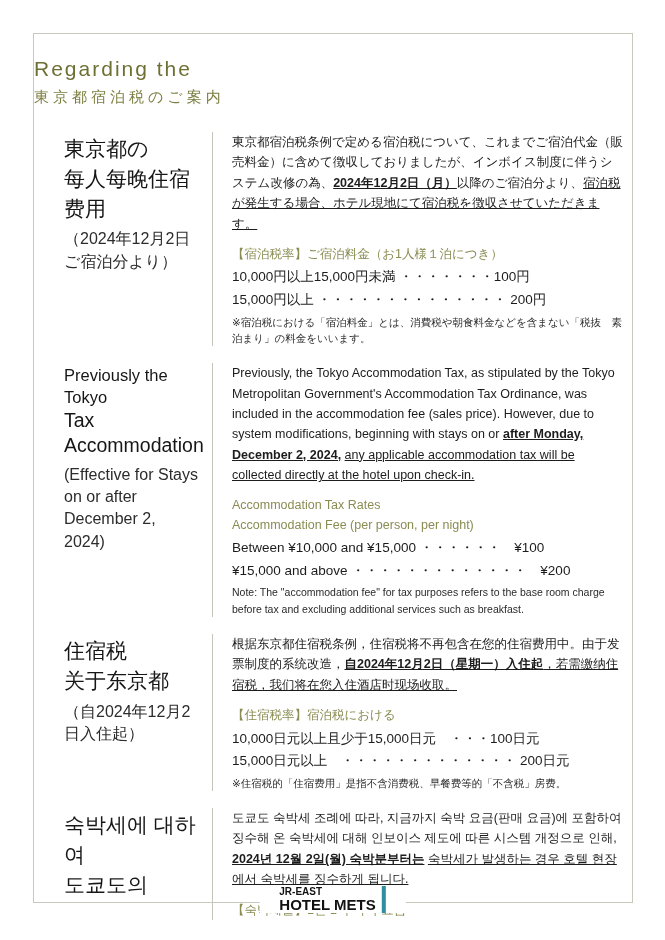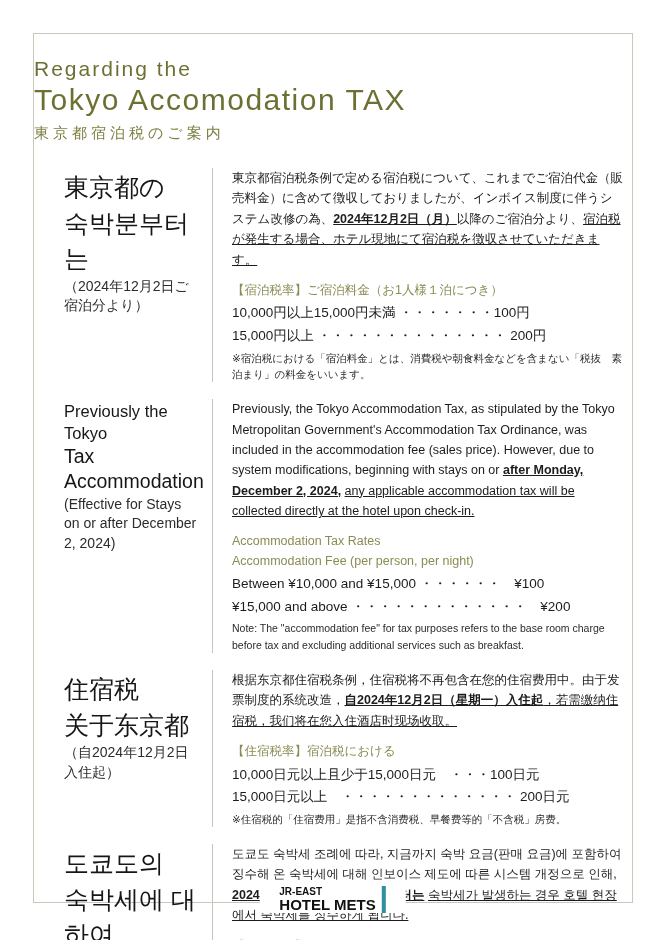--- a/index.html
+++ b/index.html
@@ -14,24 +14,24 @@
   .hdr-line1 { font-size:21px; letter-spacing:2px; color:#6e7033; font-weight:400; }
   .hdr-title { font-size:30px; letter-spacing:1.5px; color:#6e7033; font-weight:400; margin-top:2px; }
   .hdr-jp    { font-size:15px; letter-spacing:4px; color:#7d7f42; margin-top:7px; }
 
   
   .sections { margin-top:25px; padding:0 8px 0 30px; }
   .sec { display:grid; grid-template-columns:148px 1fr; margin-bottom:17px; }
   .sec-left { padding-right:12px; padding-top:2px; }
   .sec-right { border-left:1px solid #c4c4ba; padding-left:19px; }
 
-  .h-cjk { font-size:25px; font-weight:500; line-height:1.42; color:#161616; }
+  .h-cjk { font-size:21px; font-weight:500; line-height:1.42; color:#161616; }
   .h-en1 { font-size:16.5px; font-weight:500; color:#161616; line-height:1.3; }
   .h-en2 { font-size:19.5px; font-weight:500; color:#161616; line-height:1.3; }
-  .sec-sub { font-size:14px; color:#2c2c2c; line-height:1.4; }
+  .sec-sub { font-size:16px; color:#2c2c2c; margin-top:5px; line-height:1.4; }
 
   .para { font-size:12.5px; line-height:1.63; color:#1c1c1c; }
   .para .bu { font-weight:700; text-decoration:underline; }
   .para .u  { text-decoration:underline; }
 
   .rate-h { font-size:12.5px; color:#8a8c52; margin-top:11px; line-height:1.55; }
   .rate-line { font-size:13.5px; font-weight:500; color:#1c1c1c; line-height:1.68; }
   .rates { margin-top:2px; }
   .note { font-size:10.5px; color:#2a2a2a; line-height:1.55; margin-top:2px; }
 
@@ -44,31 +44,30 @@
   .teal-bar { width:4px; height:27px; background:#2e8fa0; margin-left:6px; }
 </style>
 </head>
 <body>
 
 <div class="page">
   <div class="frame">
 
     <div class="hdr">
       <div class="hdr-line1">Regarding the</div>
-      <div class="hdr-title">Tokyo Accomodation TAX</div>
       <div class="hdr-jp">東京都宿泊税のご案内</div>
     </div>
 
     <div class="sections">
 
       <div class="sec">
         <div class="sec-left">
           <div class="h-cjk">
             <div>東京都の</div>
-            <div>숙박분부터는</div>
+            <div>每人每晚住宿费用</div>
           </div>
           <div class="sec-sub">（2024年12月2日ご宿泊分より）</div>
         </div>
         <div class="sec-right">
           <div class="para"><span>東京都宿泊税条例で定める宿泊税について、これまでご宿泊代金（販売料金）に含めて徴収しておりましたが、インボイス制度に伴うシステム改修の為、</span><span class="bu">2024年12月2日（月）</span><span>以降のご宿泊分より、</span><span class="u">宿泊税が発生する場合、ホテル現地にて宿泊税を徴収させていただきます。</span></div>
           <div class="rate-h">【宿泊税率】ご宿泊料金（お1人様１泊につき）</div>
           <div class="rates">
             <div class="rate-line">10,000円以上15,000円未満 ・・・・・・・100円</div>
             <div class="rate-line">15,000円以上 ・・・・・・・・・・・・・・ 200円</div>
           </div>
@@ -114,22 +113,22 @@
             <div class="rate-line">10,000日元以上且少于15,000日元　・・・100日元</div>
             <div class="rate-line">15,000日元以上　・・・・・・・・・・・・・ 200日元</div>
           </div>
           <div class="note">※住宿税的「住宿费用」是指不含消费税、早餐费等的「不含税」房费。</div>
         </div>
       </div>
 
       <div class="sec">
         <div class="sec-left">
           <div class="h-cjk">
+            <div>숙박세에 대하여</div>
             <div>도쿄도의</div>
-            <div>숙박세에 대하여</div>
           </div>
 
         </div>
         <div class="sec-right">
           <div class="para"><span>도쿄도 숙박세 조례에 따라, 지금까지 숙박 요금(판매 요금)에 포함하여 징수해 온 숙박세에 대해 인보이스 제도에 따른 시스템 개정으로 인해, </span><span class="bu">2024년 12월 2일(월) 숙박분부터는</span><span> </span><span class="u">숙박세가 발생하는 경우 호텔 현장에서 숙박세를 징수하게 됩니다.</span></div>
           <div class="rate-h">【숙박세율】1인 1박 숙박 요금</div>
 
         </div>
       </div>
 

